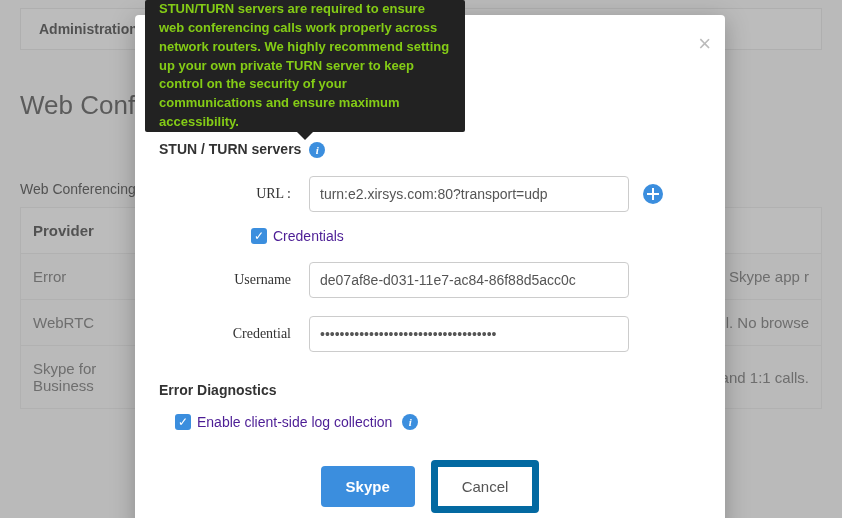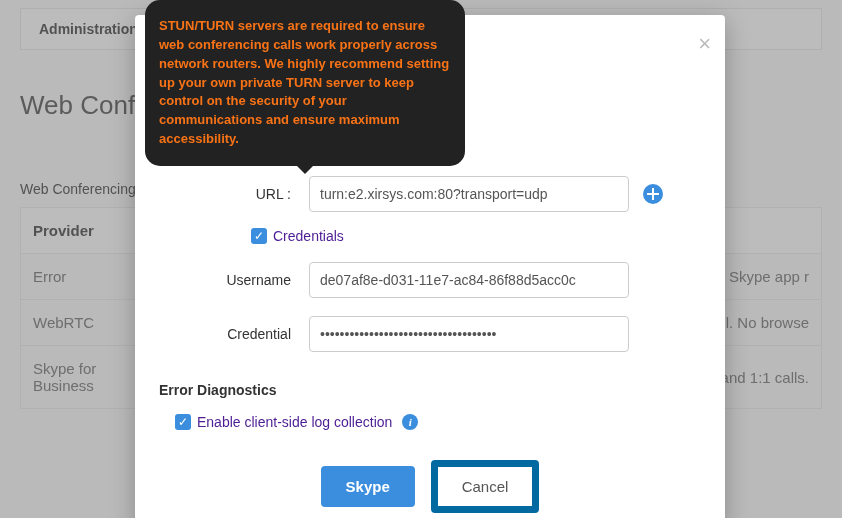--- a/index.html
+++ b/index.html
@@ -114,20 +114,21 @@
   display: flex;
   align-items: center;
   margin-top: 18px;
 }
 .form-row .lbl {
   width: 150px;
   text-align: right;
   padding-right: 18px;
   color: #333;
   font-size: 14px;
+  font-family: Liberation Serif, serif;
 }
 .form-row .field {
   flex: 1;
   display: flex;
   align-items: center;
 }
 input[type=text], input[type=password] {
   width: 320px;
   padding: 9px 10px;
   border: 1px solid #ccc;
@@ -203,25 +204,25 @@
   color: #555;
 }
 
 
 .tooltip {
   position: absolute;
   left: 145px;
   top: 0px;
   width: 320px;
   background: #222;
-  color: #f97316;
+  color: #84cc16;
   font-size: 13px;
   line-height: 1.45;
-  padding: 17px 14px;
-  border-radius: 15px;
+  padding: 0 14px;
+  border-radius: 2px;
   z-index: 20;
   font-weight: bold;
 }
 .tooltip::after {
   content: '';
   position: absolute;
   bottom: -8px;
   left: 152px;
   border: 8px solid transparent;
   border-top-color: #222;

